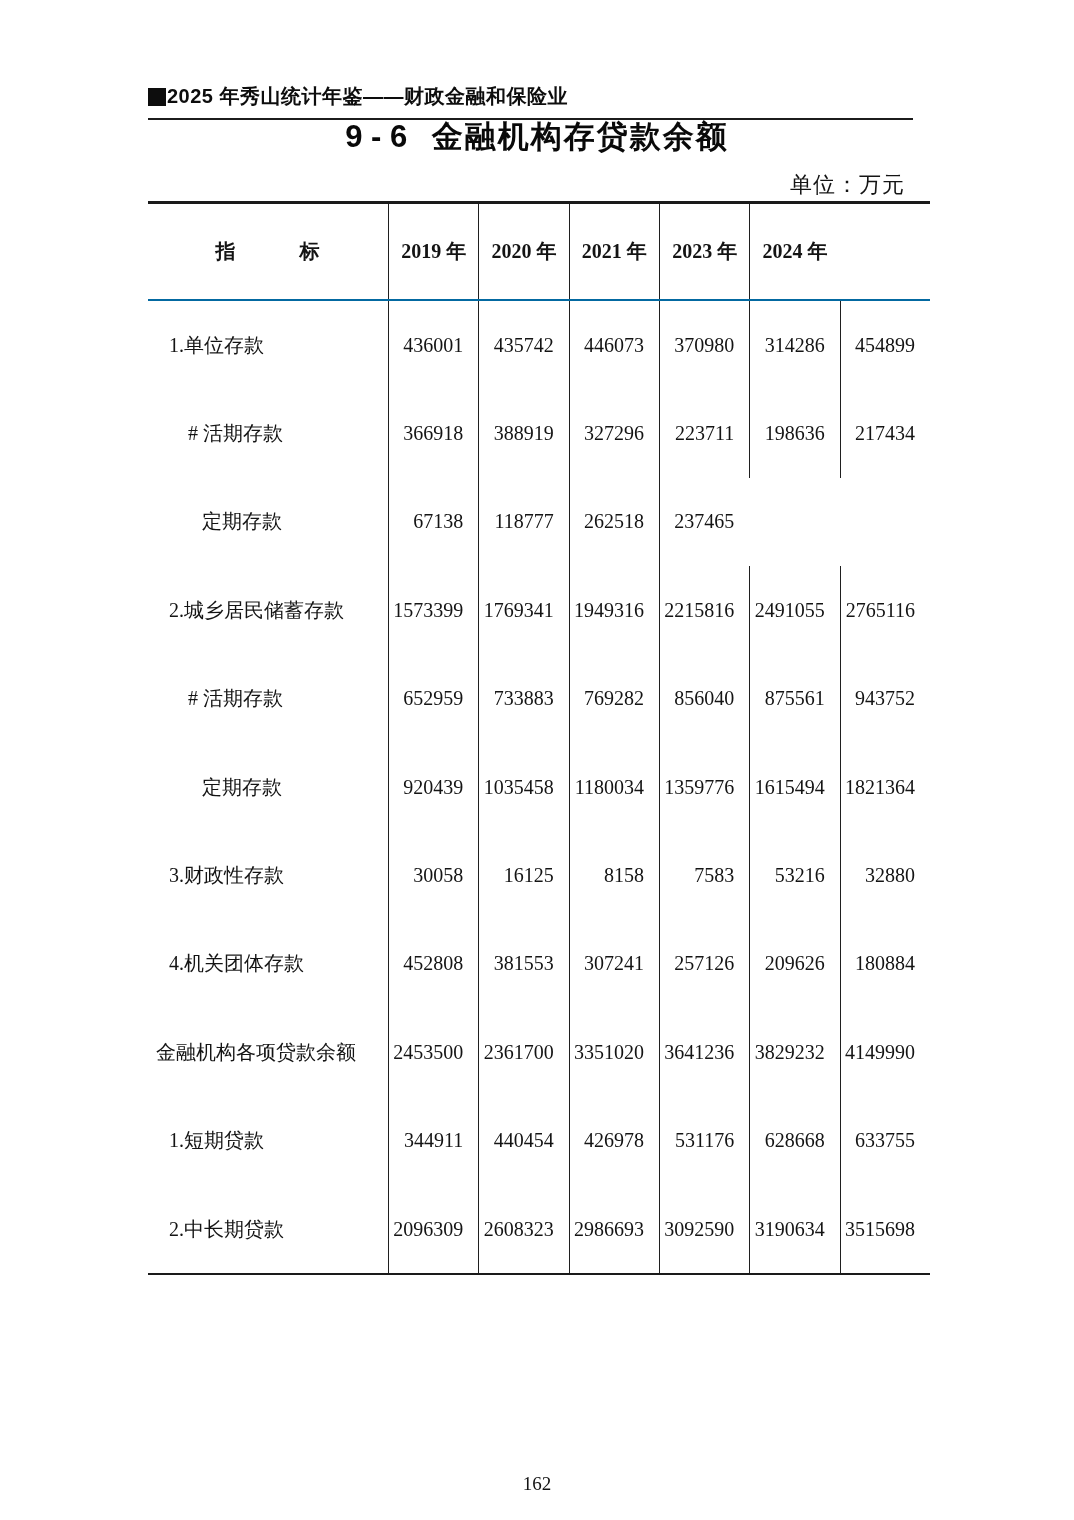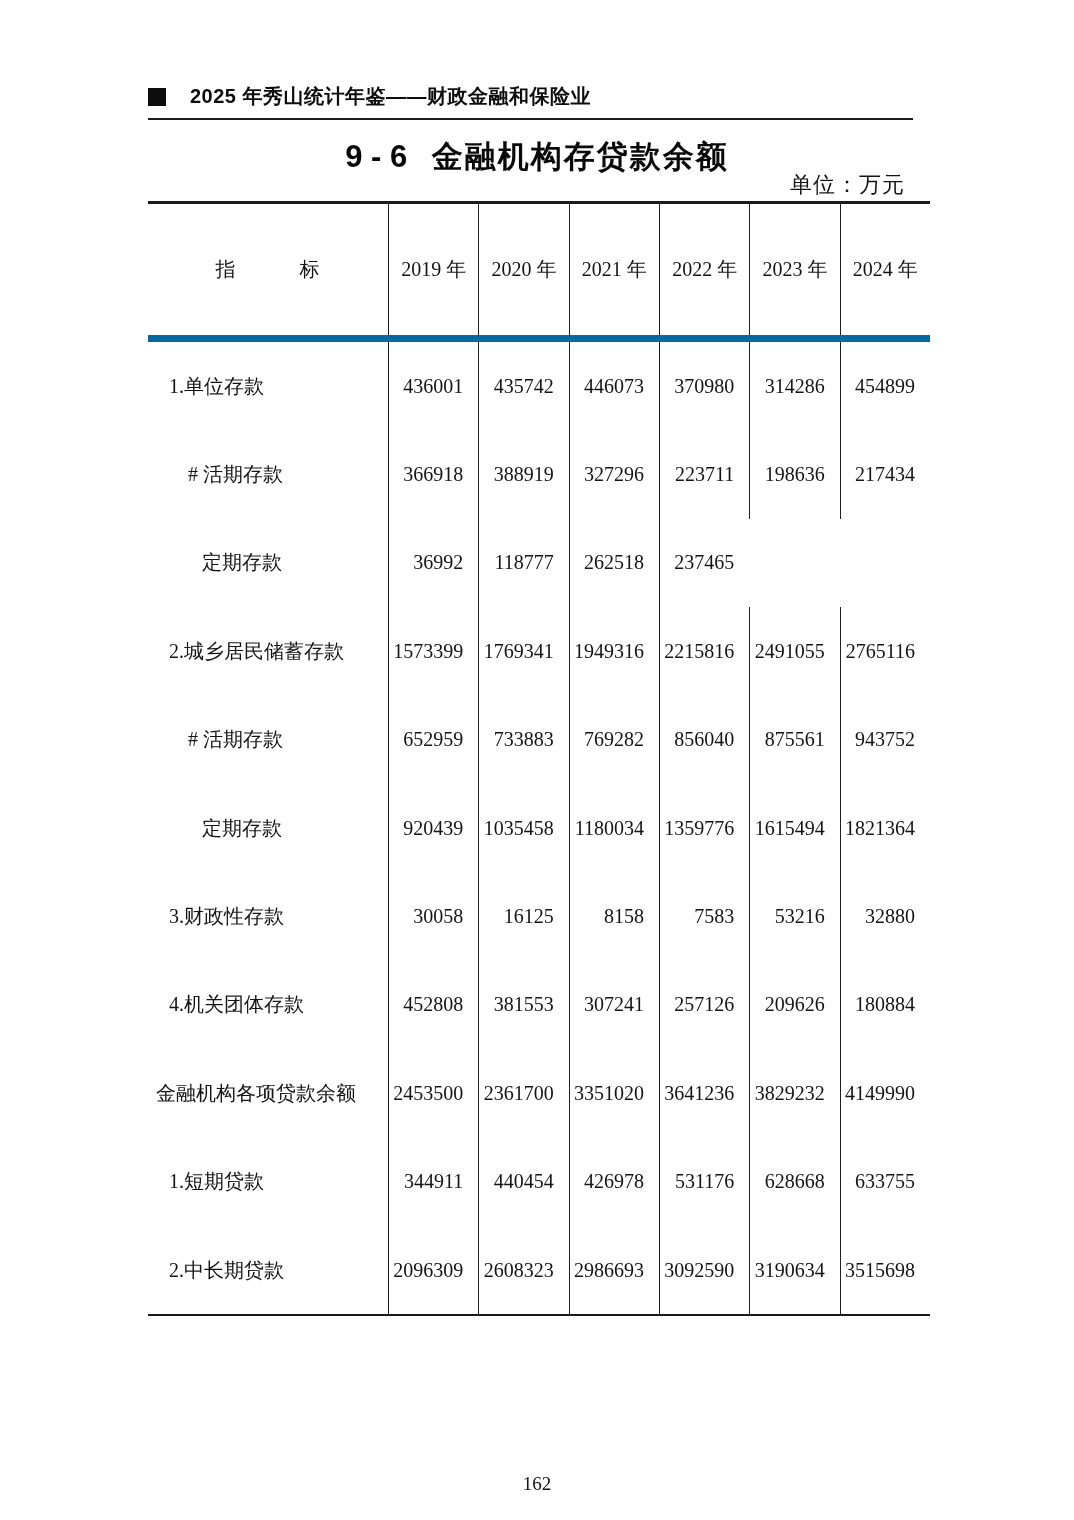--- a/index.html
+++ b/index.html
@@ -4,47 +4,47 @@
 <style>
   * { margin:0; padding:0; box-sizing:border-box; }
   html,body { background:#ffffff; }
   .page {
     position:relative; width:1074px; height:1520px; background:#fff;
     color:#151515; font-family:"Liberation Serif", serif; overflow:hidden;
   }
   
   .running-head {
     position:absolute; left:148px; top:83px; width:765px;
-    display:flex; align-items:center; gap:24px;
+    display:flex; align-items:center; gap:1px;
     padding-bottom:8px; border-bottom:2.5px solid #1c1c1c;
   }
   .square { width:18px; height:18px; background:#0d0d0d; flex:0 0 auto; }
   .rh-text {
     font-family:"Liberation Sans", sans-serif; font-weight:700;
     font-size:20px; letter-spacing:0.5px; color:#0d0d0d; white-space:nowrap;
   }
   
   .title {
-    position:absolute; left:0; top:136px; width:100%; text-align:center;
+    position:absolute; left:0; top:116px; width:100%; text-align:center;
     font-family:"Liberation Sans", sans-serif; font-weight:700;
     font-size:31px; line-height:42px; color:#090909;
   }
   .title .title-text { margin-left:16px; letter-spacing:2px; }
   
   .unit {
     position:absolute; top:170px; right:169px;
     font-size:22px; letter-spacing:1px; color:#141414;
   }
   
   .stat-table {
     position:absolute; left:148px; top:201px; width:782px;
     border-top:3px solid #1a1a1a; border-bottom:2px solid #1a1a1a;
   }
   .trow { display:grid; grid-template-columns:240px repeat(6, 1fr); height:88.4px; }
-  .trow.thead { height:138px; border-bottom:7px solid #0369a1; }
+  .trow.thead { height:97px; border-bottom:2px solid #0369a1;font-weight:bold; }
   .cell {
     display:flex; align-items:center; font-size:20px; color:#141414;
     overflow:hidden; white-space:nowrap;
   }
   .cell:not(:first-child) { border-left:1.5px solid #1f1f1f; }
   .head-label { justify-content:center; letter-spacing:1px; }
   .year-head { justify-content:center; }
   .num-cell { justify-content:flex-end; padding-right:15px; }
   .label-cell.indent-0 { padding-left:8px; }
   .label-cell.indent-1 { padding-left:21px; }
@@ -73,21 +73,20 @@
 
   <div class="unit">单位：万元</div>
 
   <div class="stat-table">
     <div class="trow thead" id="head-row">
       <div class="cell label-cell head-label">指　　　标</div>
 
     <div class="cell year-head">2019 年</div>
         <div class="cell year-head">2020 年</div>
         <div class="cell year-head">2021 年</div>
-        <div class="cell year-head">2022 年</div>
         <div class="cell year-head">2023 年</div>
         <div class="cell year-head">2024 年</div>
       </div>
     <div id="tbody">
 
         <div class="trow">
           <div class="cell label-cell indent-1">1.单位存款</div>
           <div class="cell num-cell">436001</div>
           <div class="cell num-cell">435742</div>
           <div class="cell num-cell">446073</div>
@@ -99,21 +98,21 @@
           <div class="cell label-cell indent-2"># 活期存款</div>
           <div class="cell num-cell">366918</div>
           <div class="cell num-cell">388919</div>
           <div class="cell num-cell">327296</div>
           <div class="cell num-cell">223711</div>
           <div class="cell num-cell">198636</div>
           <div class="cell num-cell">217434</div>
         </div>
         <div class="trow">
           <div class="cell label-cell indent-3">定期存款</div>
-          <div class="cell num-cell">36992</div>
+          <div class="cell num-cell">67138</div>
           <div class="cell num-cell">118777</div>
           <div class="cell num-cell">262518</div>
           <div class="cell num-cell">237465</div>
         </div>
         <div class="trow">
           <div class="cell label-cell indent-1">2.城乡居民储蓄存款</div>
           <div class="cell num-cell">1573399</div>
           <div class="cell num-cell">1769341</div>
           <div class="cell num-cell">1949316</div>
           <div class="cell num-cell">2215816</div>

